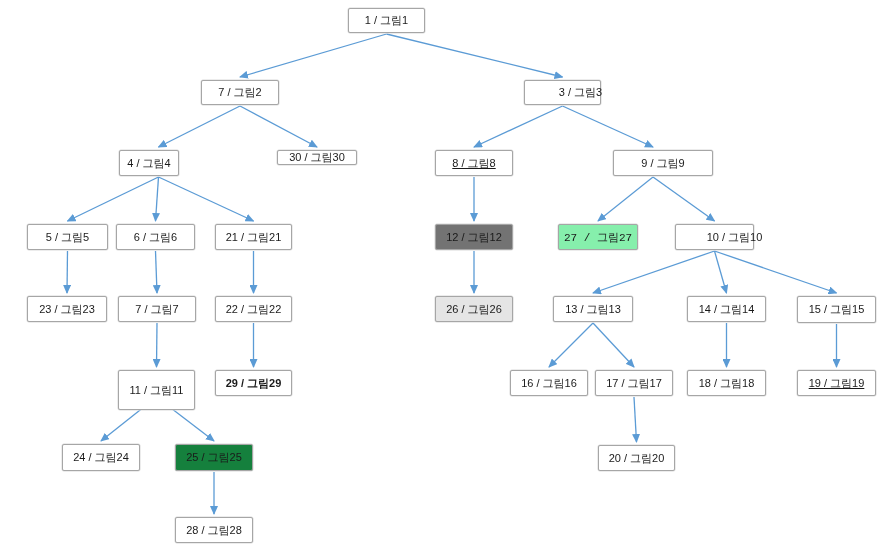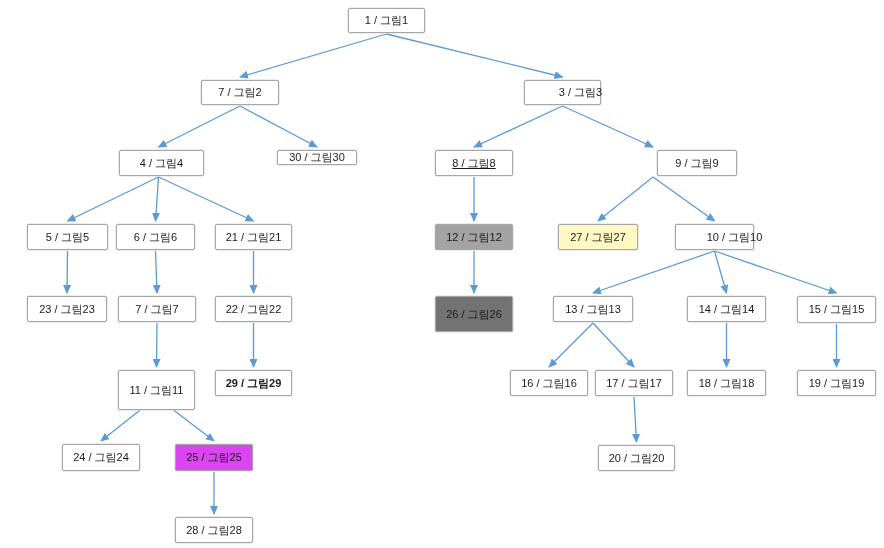--- a/index.html
+++ b/index.html
@@ -72,41 +72,41 @@
       <line x1="836.5" y1="324" x2="836.5" y2="367" stroke="#5b9bd5" stroke-width="1.3" marker-end="url(#arrowhead)"></line>
       <line x1="634" y1="397" x2="636.5" y2="442" stroke="#5b9bd5" stroke-width="1.3" marker-end="url(#arrowhead)"></line>
       <line x1="253.5" y1="251" x2="253.5" y2="293" stroke="#5b9bd5" stroke-width="1.3" marker-end="url(#arrowhead)"></line>
       <line x1="253.5" y1="323" x2="253.5" y2="367" stroke="#5b9bd5" stroke-width="1.3" marker-end="url(#arrowhead)"></line>
       <line x1="214" y1="472" x2="214" y2="514" stroke="#5b9bd5" stroke-width="1.3" marker-end="url(#arrowhead)"></line>
     </svg>
   <div id="node-layer">
       <div class="tree-node" style="left: 348px; top: 8px; width: 77px; height: 25px; border-color: rgb(166, 166, 166); background: rgb(255, 255, 255); color: rgb(26, 26, 26);">1 / 그림1</div>
       <div class="tree-node" style="left: 201px; top: 80px; width: 78px; height: 25px; border-color: rgb(166, 166, 166); background: rgb(255, 255, 255); color: rgb(26, 26, 26);">7 / 그림2</div>
       <div class="tree-node" style="left: 524px; top: 80px; width: 77px; height: 25px; border-color: rgb(166, 166, 166); background: rgb(255, 255, 255); color: rgb(26, 26, 26); padding-left: 36px;">3 / 그림3</div>
-      <div class="tree-node" style="left: 119px; top: 150px; width: 85px; height: 26px; border-color: rgb(166, 166, 166); background: rgb(255, 255, 255); color: rgb(26, 26, 26);">4 / 그림4</div>
+      <div class="tree-node" style="left: 119px; top: 150px; width: 60px; height: 26px; border-color: rgb(166, 166, 166); background: rgb(255, 255, 255); color: rgb(26, 26, 26);">4 / 그림4</div>
       <div class="tree-node" style="left: 277px; top: 150px; width: 80px; height: 15px; border-color: rgb(166, 166, 166); background: rgb(255, 255, 255); color: rgb(26, 26, 26);">30 / 그림30</div>
       <div class="tree-node" style="left: 435px; top: 150px; width: 78px; height: 26px; border-color: rgb(166, 166, 166); background: rgb(255, 255, 255); color: rgb(26, 26, 26); text-decoration: underline;">8 / 그림8</div>
-      <div class="tree-node" style="left: 613px; top: 150px; width: 80px; height: 26px; border-color: rgb(166, 166, 166); background: rgb(255, 255, 255); color: rgb(26, 26, 26); margin-left: 44px;">9 / 그림9</div>
+      <div class="tree-node" style="left: 613px; top: 150px; width: 100px; height: 26px; border-color: rgb(166, 166, 166); background: rgb(255, 255, 255); color: rgb(26, 26, 26);">9 / 그림9</div>
       <div class="tree-node" style="left: 27px; top: 224px; width: 81px; height: 26px; border-color: rgb(166, 166, 166); background: rgb(255, 255, 255); color: rgb(26, 26, 26);">5 / 그림5</div>
       <div class="tree-node" style="left: 116px; top: 224px; width: 79px; height: 26px; border-color: rgb(166, 166, 166); background: rgb(255, 255, 255); color: rgb(26, 26, 26);">6 / 그림6</div>
       <div class="tree-node" style="left: 215px; top: 224px; width: 77px; height: 26px; border-color: rgb(166, 166, 166); background: rgb(255, 255, 255); color: rgb(26, 26, 26);">21 / 그림21</div>
-      <div class="tree-node" style="left: 435px; top: 224px; width: 78px; height: 26px; border-color: rgb(166, 166, 166); background: #a3a3a3; color: rgb(26, 26, 26);">12 / 그림12</div>
-      <div class="tree-node" style="left: 558px; top: 224px; width: 80px; height: 26px; border-color: rgb(166, 166, 166); background: #fef9c3; color: rgb(26, 26, 26);">27 / 그림27</div>
+      <div class="tree-node" style="left: 435px; top: 224px; width: 78px; height: 26px; border-color: rgb(166, 166, 166); background: #737373; color: rgb(26, 26, 26);">12 / 그림12</div>
+      <div class="tree-node" style="left: 558px; top: 224px; width: 80px; height: 26px; border-color: rgb(166, 166, 166); background: #86efac; color: rgb(26, 26, 26); font-family: Liberation Mono, monospace;">27 / 그림27</div>
       <div class="tree-node" style="left: 675px; top: 224px; width: 79px; height: 26px; border-color: rgb(166, 166, 166); background: rgb(255, 255, 255); color: rgb(26, 26, 26); padding-left: 40px;">10 / 그림10</div>
       <div class="tree-node" style="left: 27px; top: 296px; width: 80px; height: 26px; border-color: rgb(166, 166, 166); background: rgb(255, 255, 255); color: rgb(26, 26, 26);">23 / 그림23</div>
       <div class="tree-node" style="left: 118px; top: 296px; width: 78px; height: 26px; border-color: rgb(166, 166, 166); background: rgb(255, 255, 255); color: rgb(26, 26, 26);">7 / 그림7</div>
       <div class="tree-node" style="left: 215px; top: 296px; width: 77px; height: 26px; border-color: rgb(166, 166, 166); background: rgb(255, 255, 255); color: rgb(26, 26, 26);">22 / 그림22</div>
-      <div class="tree-node" style="left: 435px; top: 296px; width: 78px; height: 36px; border-color: rgb(166, 166, 166); background: #737373; color: rgb(26, 26, 26);">26 / 그림26</div>
+      <div class="tree-node" style="left: 435px; top: 296px; width: 78px; height: 26px; border-color: rgb(166, 166, 166); background: #e5e5e5; color: rgb(26, 26, 26);">26 / 그림26</div>
       <div class="tree-node" style="left: 553px; top: 296px; width: 80px; height: 26px; border-color: rgb(166, 166, 166); background: rgb(255, 255, 255); color: rgb(26, 26, 26);">13 / 그림13</div>
       <div class="tree-node" style="left: 687px; top: 296px; width: 79px; height: 26px; border-color: rgb(166, 166, 166); background: rgb(255, 255, 255); color: rgb(26, 26, 26);">14 / 그림14</div>
       <div class="tree-node" style="left: 797px; top: 296px; width: 79px; height: 27px; border-color: rgb(166, 166, 166); background: rgb(255, 255, 255); color: rgb(26, 26, 26);">15 / 그림15</div>
       <div class="tree-node" style="left: 118px; top: 370px; width: 77px; height: 40px; border-color: rgb(166, 166, 166); background: rgb(255, 255, 255); color: rgb(26, 26, 26);">11 / 그림11</div>
       <div class="tree-node" style="left: 215px; top: 370px; width: 77px; height: 26px; border-color: rgb(166, 166, 166); background: rgb(255, 255, 255); color: rgb(26, 26, 26); font-weight: bold;">29 / 그림29</div>
       <div class="tree-node" style="left: 510px; top: 370px; width: 78px; height: 26px; border-color: rgb(166, 166, 166); background: rgb(255, 255, 255); color: rgb(26, 26, 26);">16 / 그림16</div>
       <div class="tree-node" style="left: 595px; top: 370px; width: 78px; height: 26px; border-color: rgb(166, 166, 166); background: rgb(255, 255, 255); color: rgb(26, 26, 26);">17 / 그림17</div>
       <div class="tree-node" style="left: 687px; top: 370px; width: 79px; height: 26px; border-color: rgb(166, 166, 166); background: rgb(255, 255, 255); color: rgb(26, 26, 26);">18 / 그림18</div>
-      <div class="tree-node" style="left: 797px; top: 370px; width: 79px; height: 26px; border-color: rgb(166, 166, 166); background: rgb(255, 255, 255); color: rgb(26, 26, 26);">19 / 그림19</div>
+      <div class="tree-node" style="left: 797px; top: 370px; width: 79px; height: 26px; border-color: rgb(166, 166, 166); background: rgb(255, 255, 255); color: rgb(26, 26, 26); text-decoration: underline;">19 / 그림19</div>
       <div class="tree-node" style="left: 62px; top: 444px; width: 78px; height: 27px; border-color: rgb(166, 166, 166); background: rgb(255, 255, 255); color: rgb(26, 26, 26);">24 / 그림24</div>
-      <div class="tree-node" style="left: 175px; top: 444px; width: 78px; height: 27px; border-color: rgb(166, 166, 166); background: #d946ef; color: rgb(26, 26, 26);">25 / 그림25</div>
+      <div class="tree-node" style="left: 175px; top: 444px; width: 78px; height: 27px; border-color: rgb(166, 166, 166); background: #15803d; color: rgb(26, 26, 26);">25 / 그림25</div>
       <div class="tree-node" style="left: 598px; top: 445px; width: 77px; height: 26px; border-color: rgb(166, 166, 166); background: rgb(255, 255, 255); color: rgb(26, 26, 26);">20 / 그림20</div>
       <div class="tree-node" style="left: 175px; top: 517px; width: 78px; height: 26px; border-color: rgb(166, 166, 166); background: rgb(255, 255, 255); color: rgb(26, 26, 26);">28 / 그림28</div>
     </div>
 </div>
 
 </body></html>

